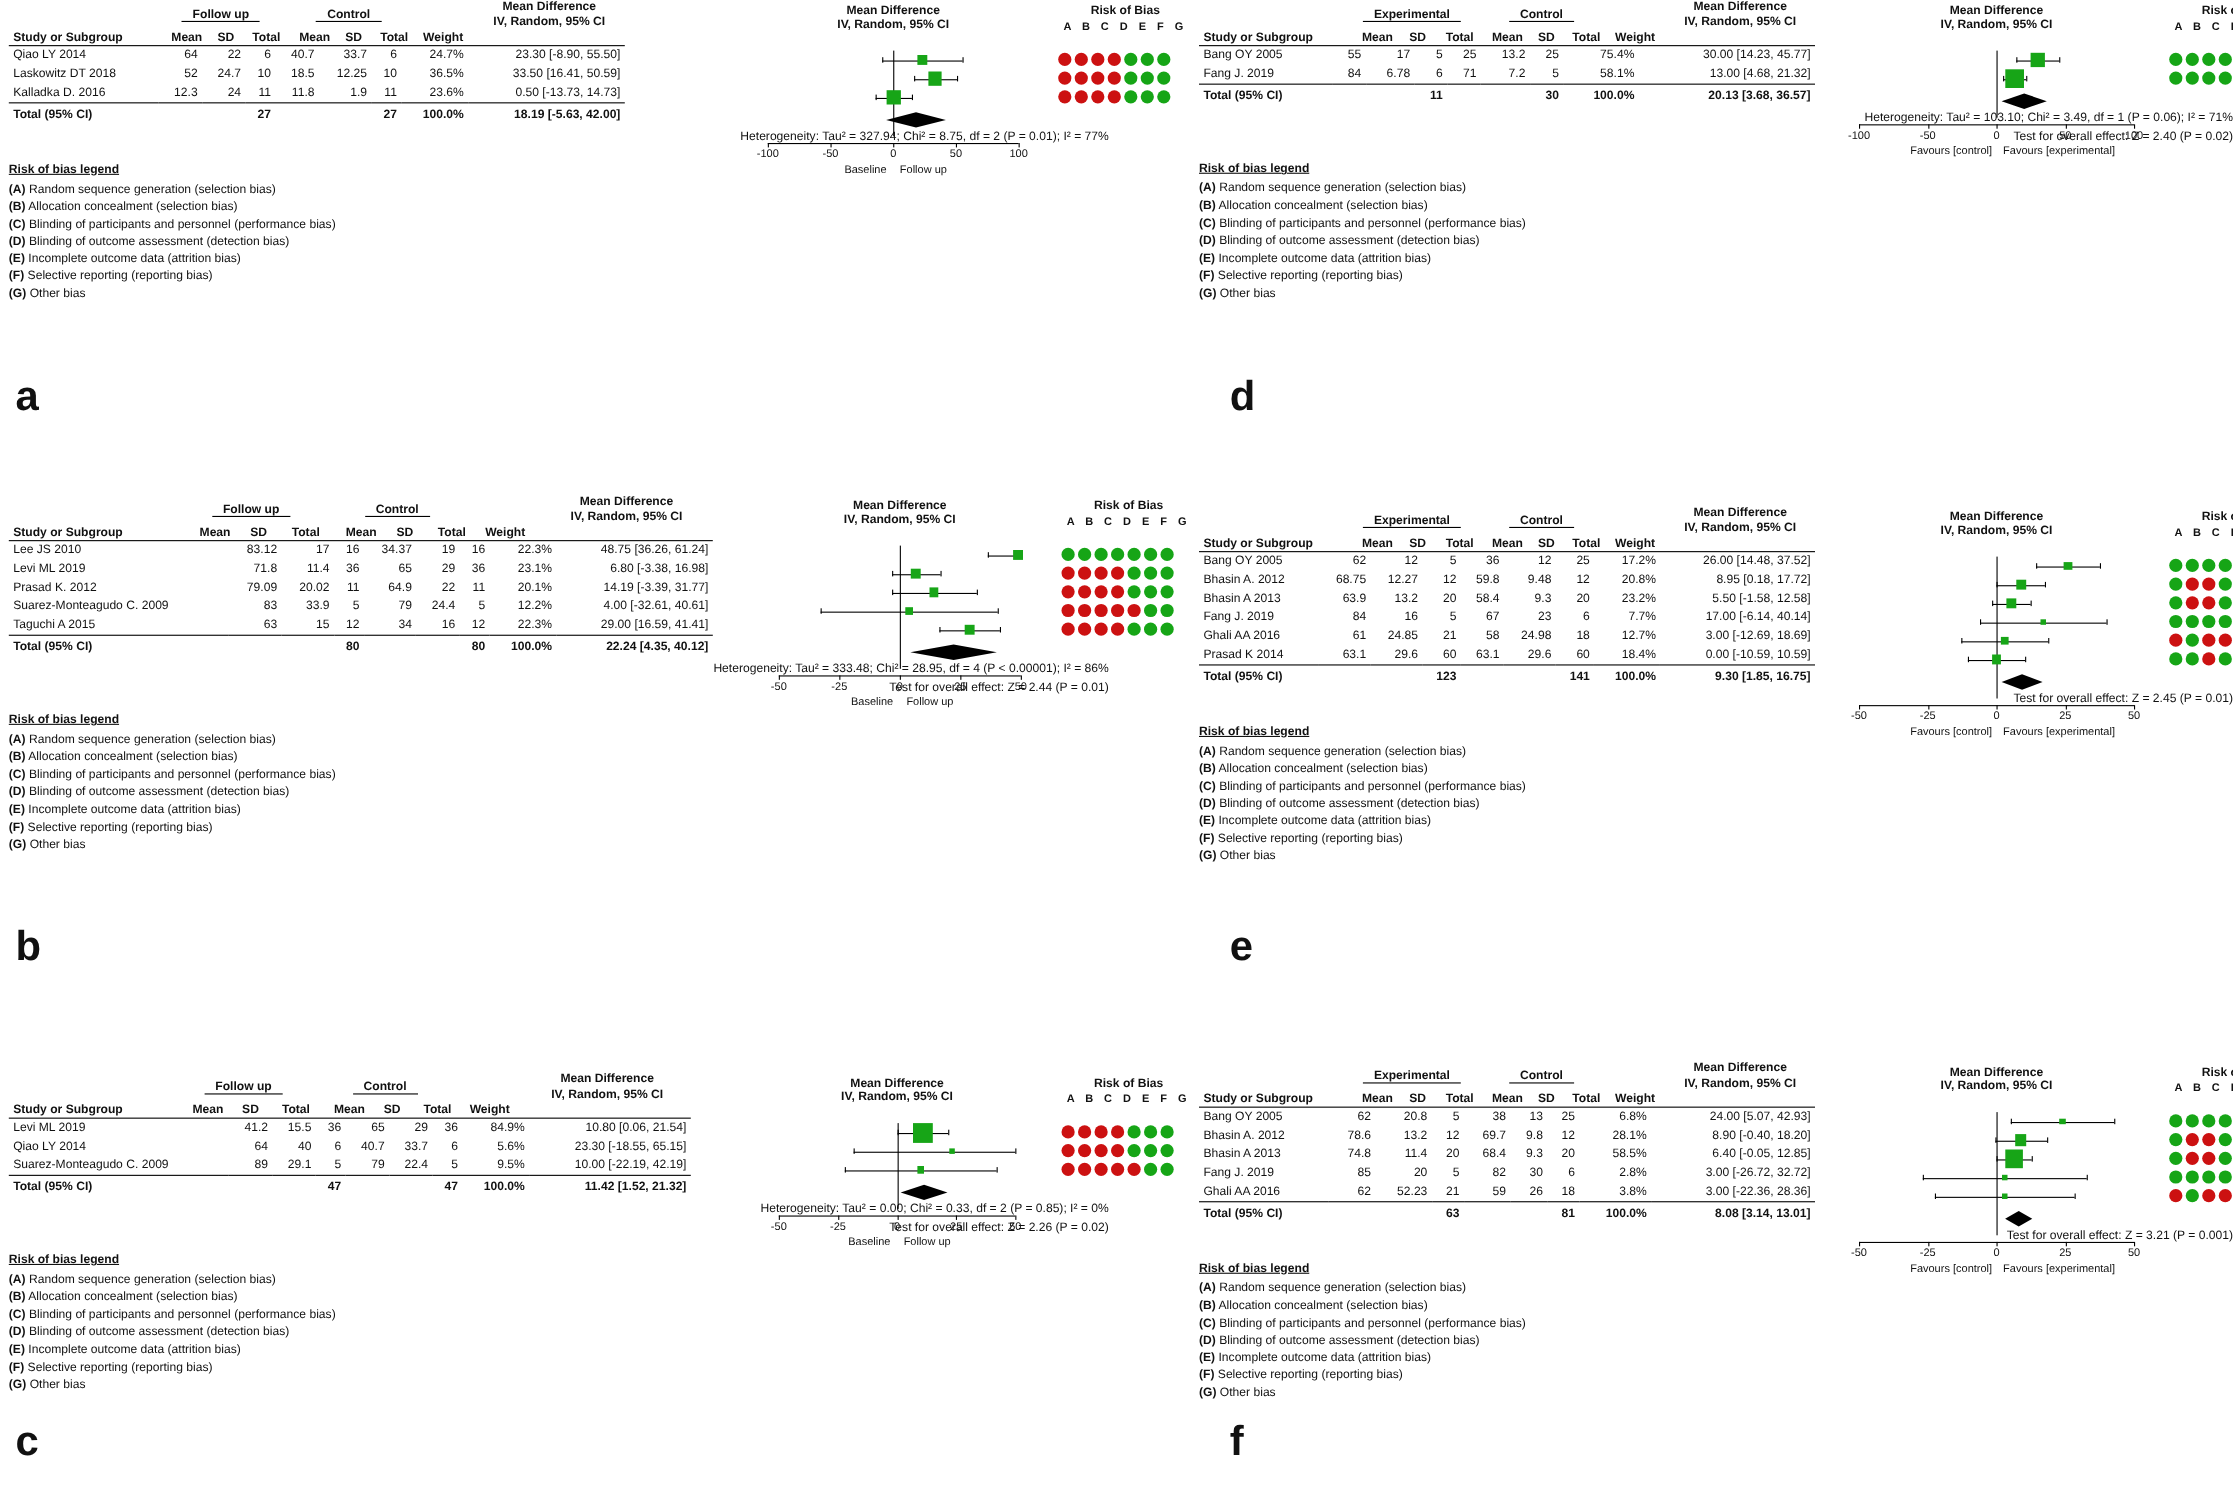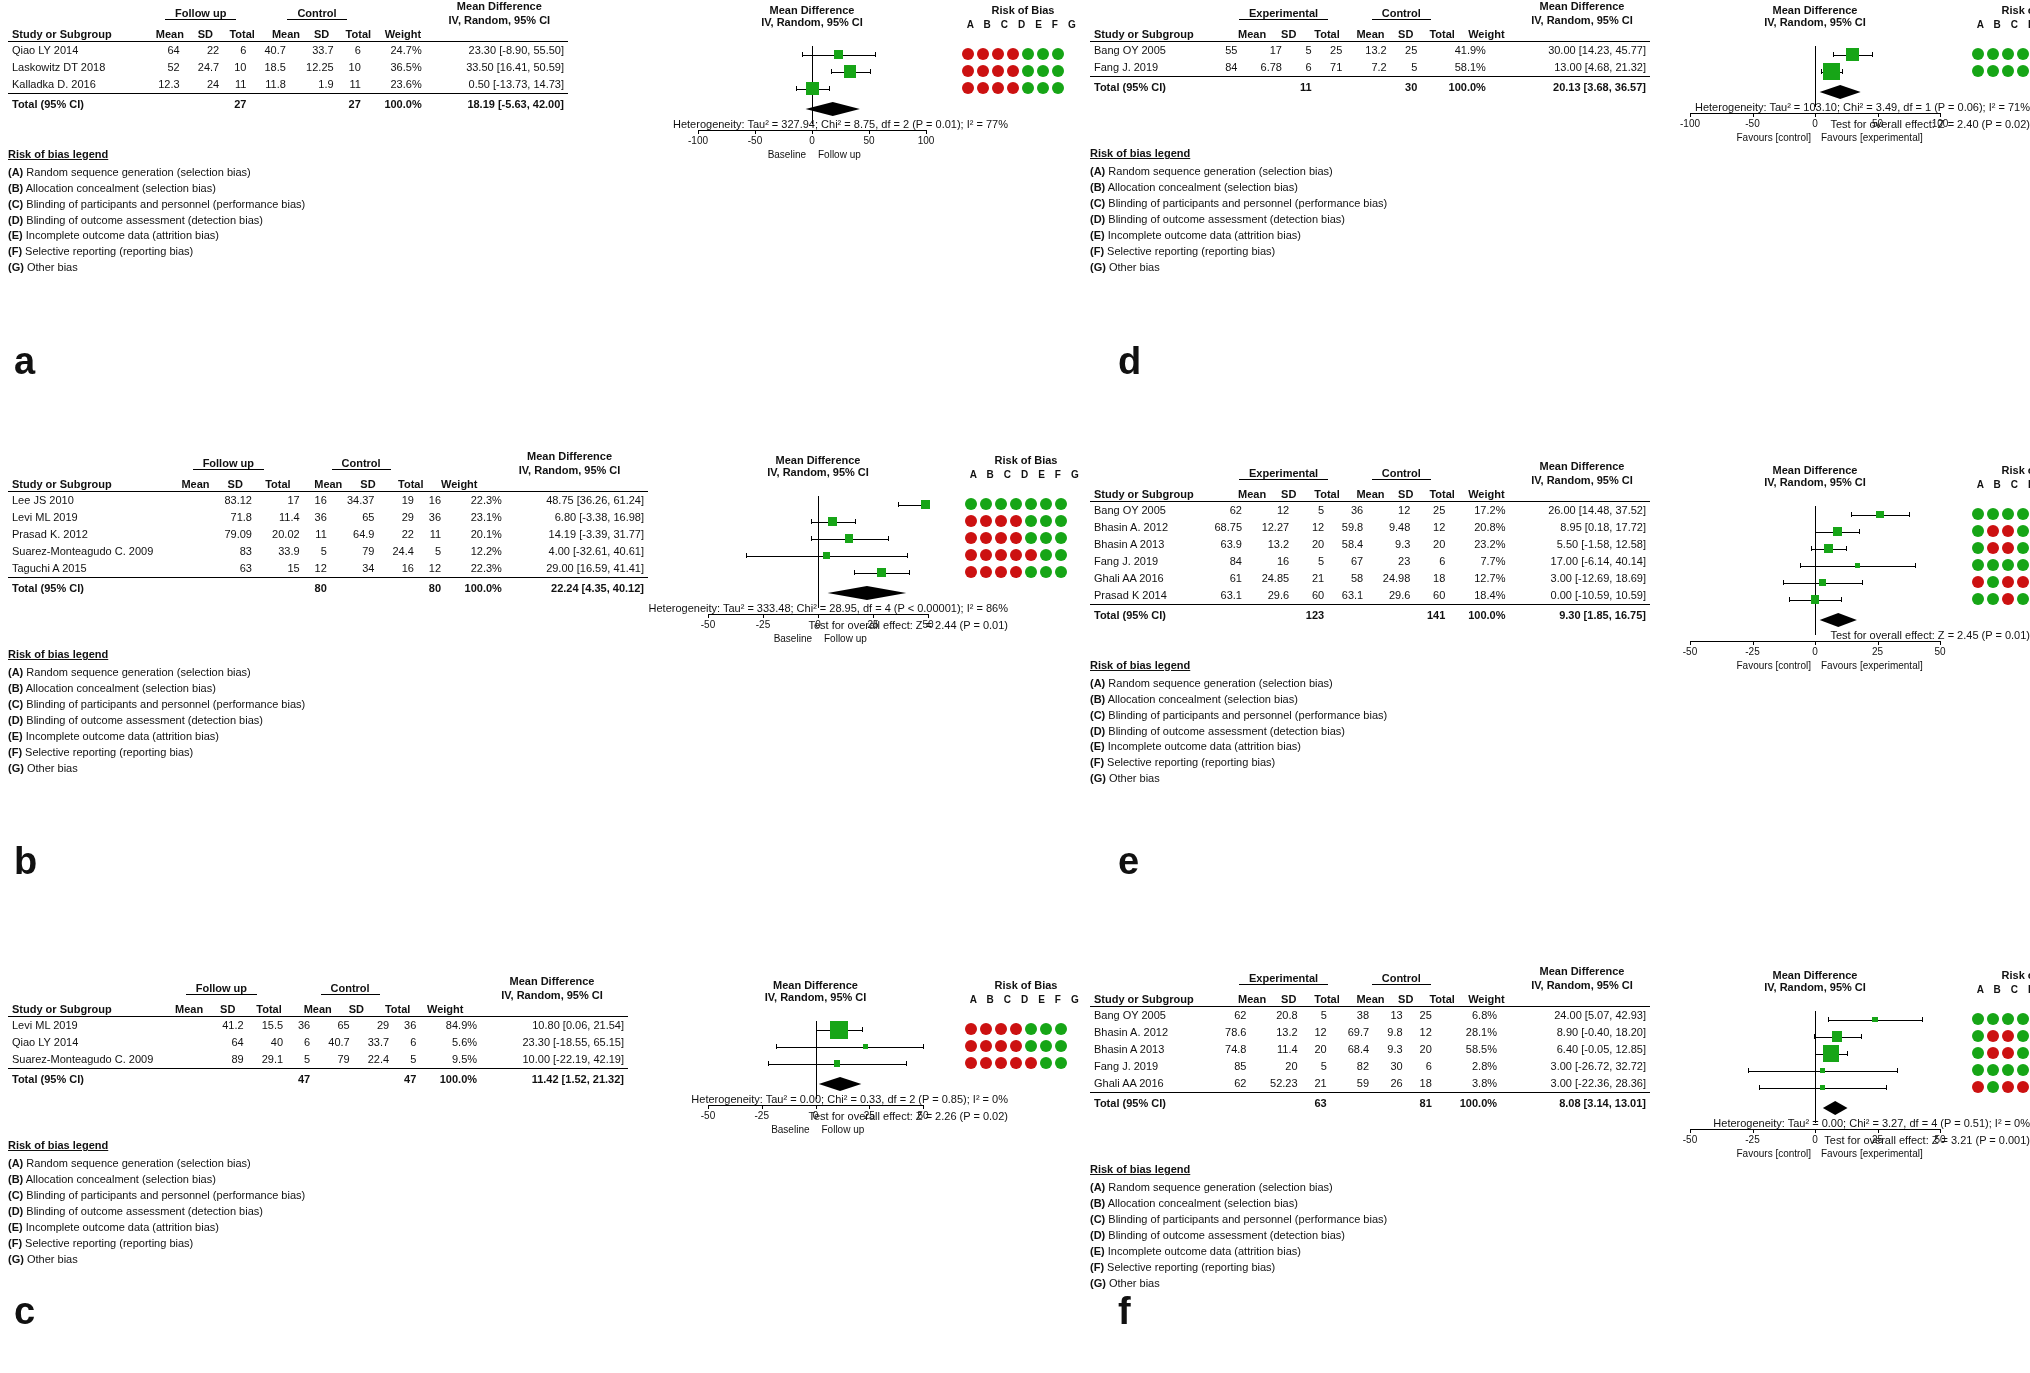--- a/index.html
+++ b/index.html
@@ -590,21 +590,21 @@
           <table class="ft" style="width:560px;">
             <tbody>
               <tr style="height:17px;">
                 <td class="left">Bang OY 2005</td>
                 <td class="num">55</td>
                 <td class="num">17</td>
                 <td class="num">5</td>
                 <td class="num">25</td>
                 <td class="num">13.2</td>
                 <td class="num">25</td>
-                <td class="num">41.9%</td>
+                <td class="num">75.4%</td>
                 <td class="num">30.00 [14.23, 45.77]</td>
               </tr>
               <tr style="height:17px;">
                 <td class="left">Fang J. 2019</td>
                 <td class="num">84</td>
                 <td class="num">6.78</td>
                 <td class="num">6</td>
                 <td class="num">71</td>
                 <td class="num">7.2</td>
                 <td class="num">5</td>
@@ -993,21 +993,20 @@
                 <td></td>
                 <td class="num">63</td>
                 <td></td>
                 <td></td>
                 <td class="num">81</td>
                 <td class="num">100.0%</td>
                 <td class="num">8.08 [3.14, 13.01]</td>
               </tr>
             </tbody>
           </table>
-          <div class="hetero">Heterogeneity: Tau² = 0.00; Chi² = 3.27, df = 4 (P = 0.51); I² = 0%</div>
           <div class="hetero">Test for overall effect: Z = 3.21 (P = 0.001)</div>
           <div class="legend">
             <div class="lgd-title">Risk of bias legend</div>
             <div><b>(A)</b> Random sequence generation (selection bias)</div>
             <div><b>(B)</b> Allocation concealment (selection bias)</div>
             <div><b>(C)</b> Blinding of participants and personnel (performance bias)</div>
             <div><b>(D)</b> Blinding of outcome assessment (detection bias)</div>
             <div><b>(E)</b> Incomplete outcome data (attrition bias)</div>
             <div><b>(F)</b> Selective reporting (reporting bias)</div>
             <div><b>(G)</b> Other bias</div>

